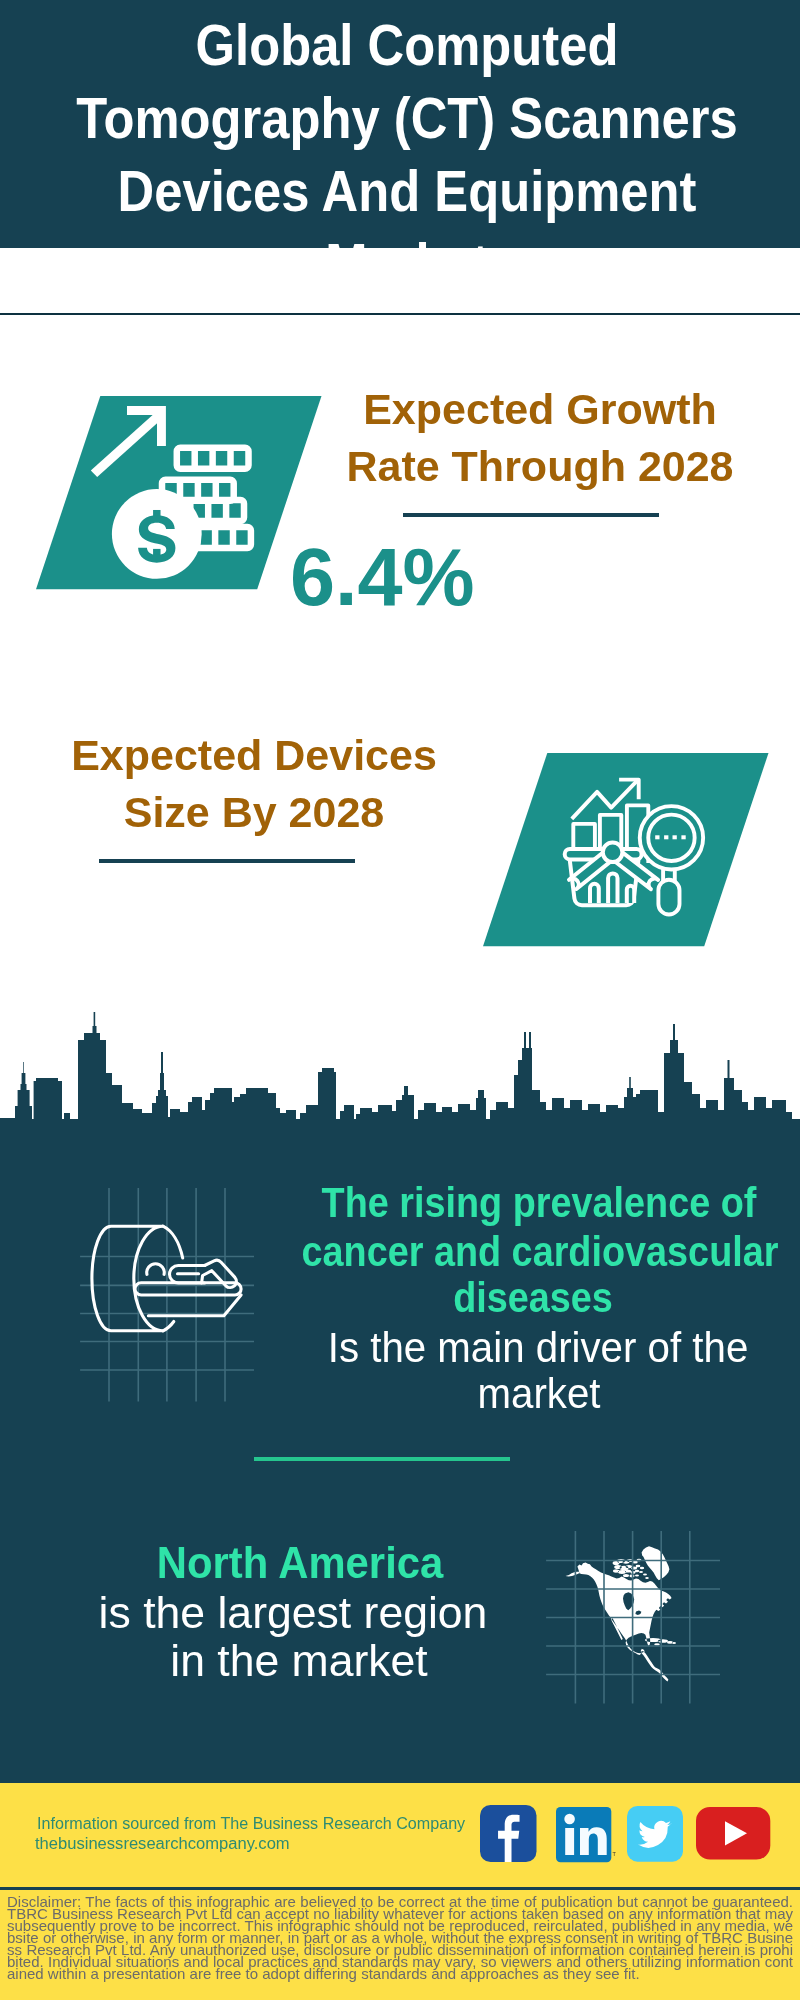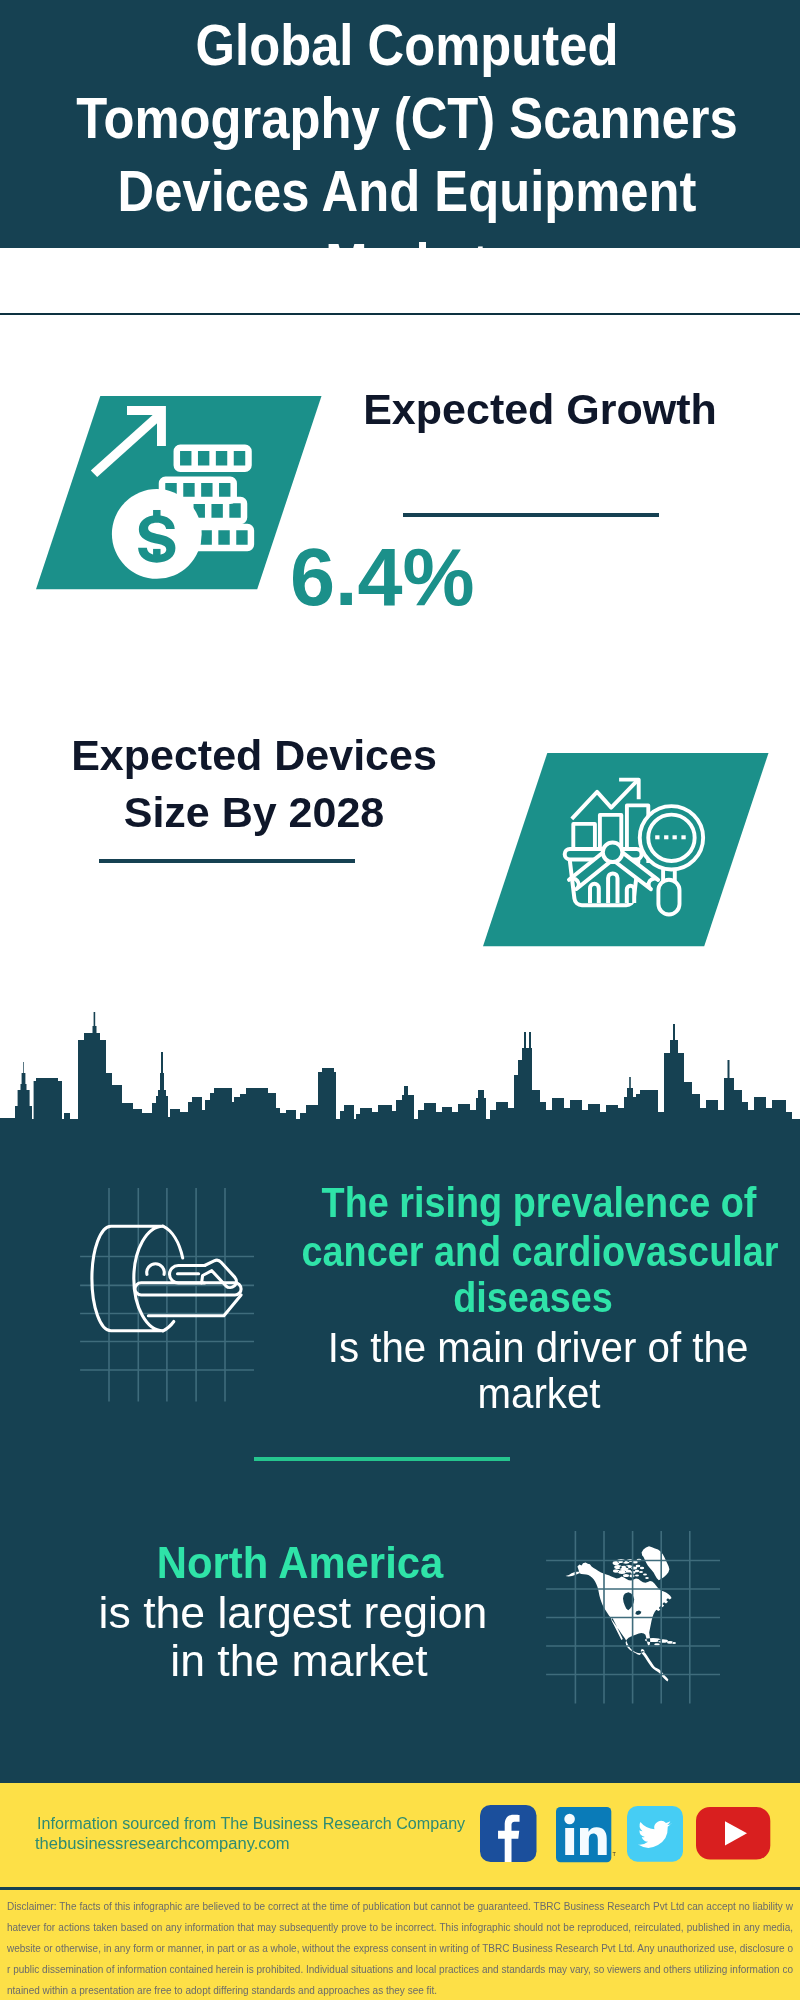--- a/index.html
+++ b/index.html
@@ -10,21 +10,21 @@
   .header{position:absolute;left:0;top:0;width:800px;height:248px;background:#164152;}
   .header-title{position:absolute;left:7px;top:9.4px;width:800px;text-align:center;color:#fff;
      font-weight:bold;font-size:57.4px;line-height:73px;letter-spacing:0;
      transform:scaleX(0.884);transform-origin:400px 0;}
   .hr-rule{position:absolute;left:0;top:313px;width:800px;height:2px;background:#0d3140;}
 
   
   .para{position:absolute;}
   .para svg{display:block;overflow:visible;}
 
-  .stat-head{position:absolute;color:#0f172a;font-weight:bold;font-size:43px;line-height:57px;text-align:center;}
+  .stat-head{position:absolute;color:#a16207;font-weight:bold;font-size:43px;line-height:57px;text-align:center;}
   .stat-rule{position:absolute;height:4px;background:#164152;}
   .stat-val{position:absolute;color:#1b908a;font-weight:bold;text-align:left;}
 
   
   .skyline{position:absolute;left:0;top:1000px;width:800px;height:160px;}
 
   
   .darkbody{position:absolute;left:0;top:1140px;width:800px;height:640px;background:#164152;}
   .gridbox{position:absolute;}
 
@@ -33,21 +33,21 @@
   .msg-line.rg{font-weight:normal;transform:scaleX(0.936);}
   .msg-line.hl2{color:#2fe3a8;font-weight:bold;font-size:45px;line-height:45px;transform:scaleX(0.929);}
   .msg-line.rg2{font-weight:normal;font-size:45px;line-height:45px;transform:scaleX(0.99);}
   .green-rule{position:absolute;height:4px;background:#25c58e;}
 
   
   .footer{position:absolute;left:0;top:1780px;width:800px;height:220px;background:#fde047;}
   .foot-top-rule{position:absolute;left:0;top:0;width:800px;height:3px;background:#164152;}
   .src{position:absolute;color:#2e8b72;font-size:16px;line-height:16px;white-space:nowrap;transform-origin:left top;}
   .social{position:absolute;}
-  .disclaimer{position:absolute;color:#6b6b6b;font-size:10px;line-height:21px;text-align:justify;word-break:break-all;}
+  .disclaimer{position:absolute;color:#6b6b6b;font-size:15px;line-height:12px;text-align:justify;word-break:break-all;}
   .foot-mid-rule{position:absolute;height:2px;background:#164152;}
 </style>
 </head>
 <body>
 <div class="page">
 
   <div class="header">
     <div class="header-title">Global Computed Tomography (CT) Scanners Devices And Equipment Market</div>
   </div>
   <div class="hr-rule"></div>
@@ -76,20 +76,21 @@
         <g fill="#1b908a" transform="translate(120.8,136.5) scale(0.955,0.948) translate(-120.8,-136.5)">
           <rect x="116.9" y="112.75" width="7.8" height="9.5"></rect>
           <rect x="116.9" y="153.8" width="7.8" height="10.1"></rect>
           <path d="M120.8 118.4 c-11.2 0 -18.8 6.1 -18.8 14.8 0 7.6 5.1 12.2 16.8 14.6 l2.9 0.6 c6.7 1.37 9.0 3.05 9.0 6.05 0 3.5 -3.8 5.75 -9.7 5.75 -6.3 0 -10.2 -2.8 -10.6 -7.55 h-9.2 c0.4 9.6 7.9 15.65 19.5 15.65 11.9 0 19.6 -6.0 19.6 -15.35 0 -7.45 -4.8 -11.9 -16.4 -14.3 l-2.9 -0.6 c-6.85 -1.43 -9.3 -3.0 -9.3 -6.2 0 -3.55 3.5 -5.75 9.1 -5.75 5.7 0 9.3 2.5 9.8 6.8 h9.0 c-0.45 -9.05 -7.65 -14.5 -18.8 -14.5 z"></path>
         </g>
       </g>
     </svg>
   </div>
   <div class="stat-head" style="left:290px;top:381px;width:500px;">
     <span>Expected Growth</span><br>
+    <span>Rate Through 2028</span>
   </div>
   <div class="stat-rule" style="left:403px;top:513px;width:256px;"></div>
   <div class="stat-val" style="left:290px;top:537px;width:500px;font-size:81px;line-height:81px;">6.4%</div>
 
   <div class="para" style="left:483px;top:753px;">
     <svg width="290" height="194" viewBox="0 0 290 194">
       <polygon points="64.3,0 285.5,0 221.2,193.2 0,193.2" fill="#1b908a"></polygon>
       <g stroke-linejoin="round" stroke-linecap="butt" fill="none">
         <g stroke="#ffffff" stroke-width="3.9">
           <path d="M88.8 65.9 L114.1 38.9 L128.2 54.6 L155.2 26.6"></path>

